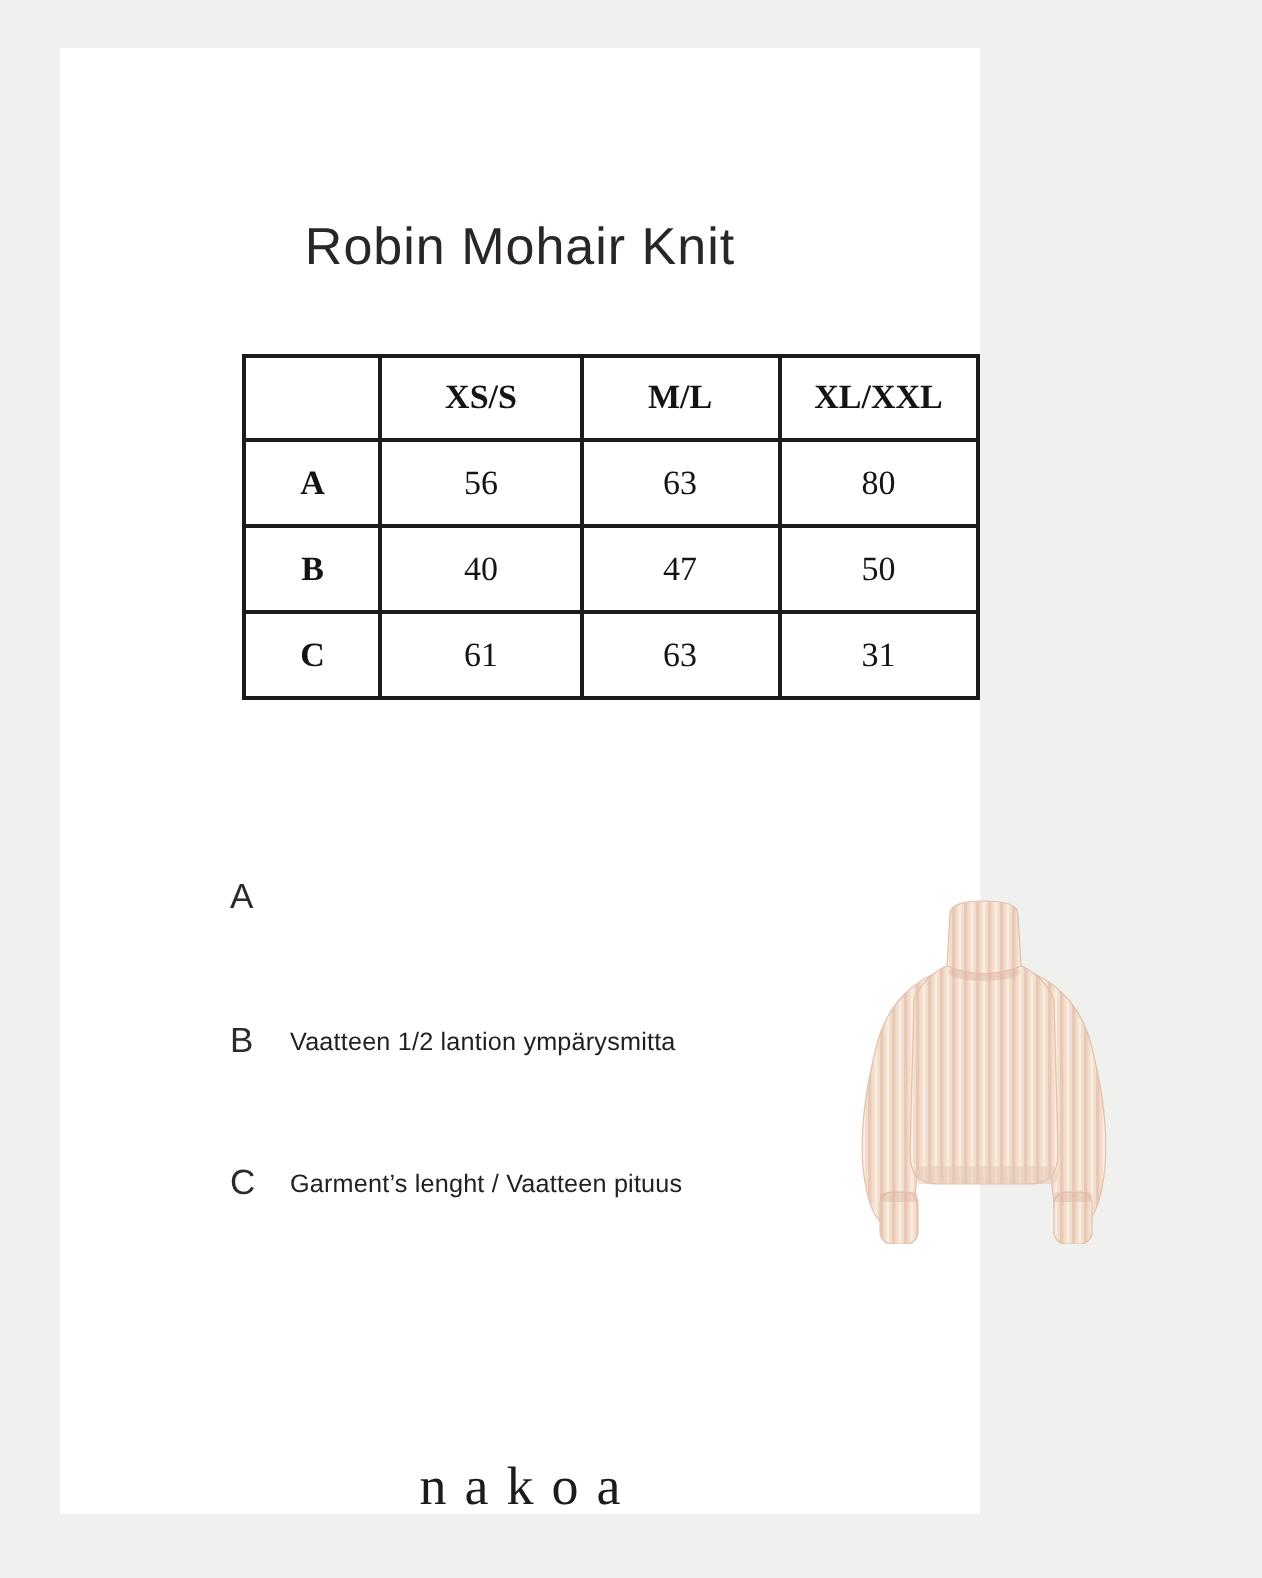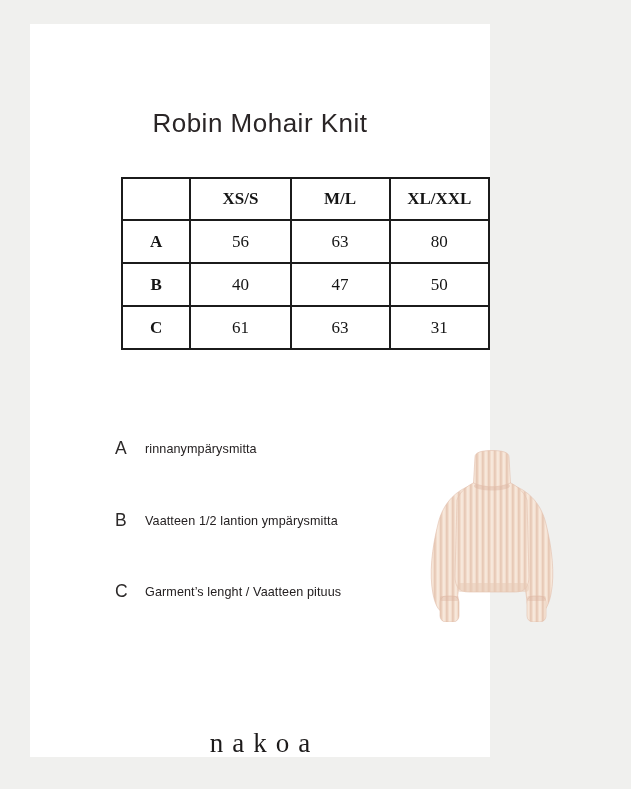--- a/index.html
+++ b/index.html
@@ -110,21 +110,20 @@
         <td>61</td>
         <td>63</td>
         <td>31</td>
       </tr>
     </tbody>
   </table>
 
   <div class="m-item" id="m-a">
     <span class="m-letter">A</span>
     <span class="m-text">
-      <span class="m-line">rinnanympärysmitta</span>
     </span>
   </div>
 
   <div class="m-item" id="m-b">
     <span class="m-letter">B</span>
     <span class="m-text">
       <span class="m-line">Vaatteen 1/2 lantion ympärysmitta</span>
     </span>
   </div>
 

